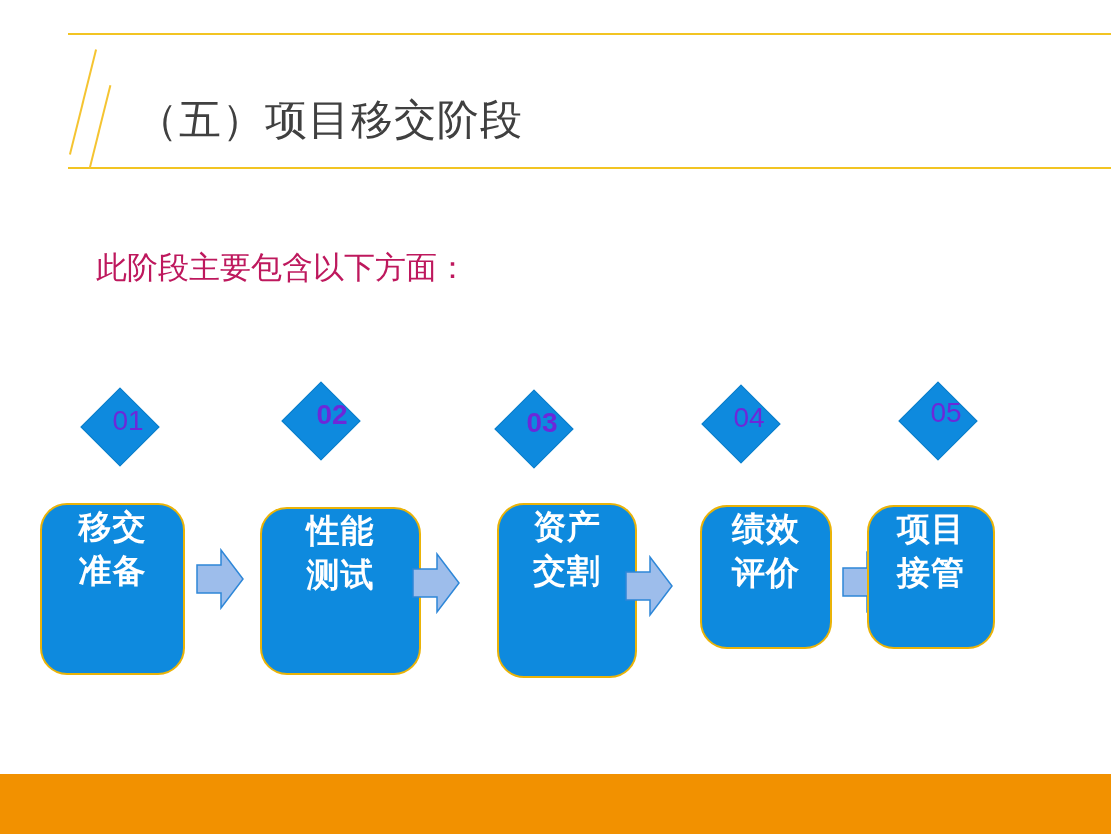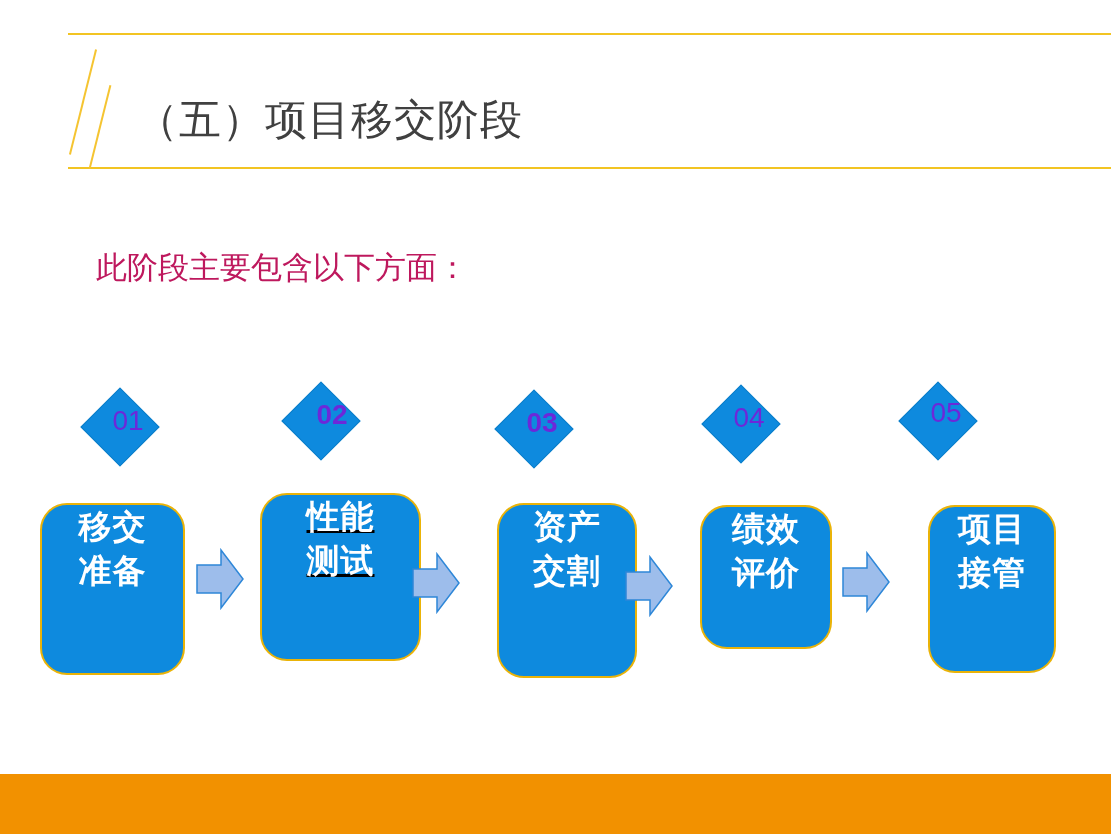--- a/index.html
+++ b/index.html
@@ -169,21 +169,21 @@
 
     <div class="arrow" style="left:196px; top:548px;">
       <svg viewBox="0 0 48 62" width="48" height="62">
         <polygon points="1,17 25,17 25,2 47,31 25,60 25,45 1,45" fill="#9dbdeb" stroke="#2e87d8" stroke-width="1.5"></polygon>
       </svg>
     </div>
 
     <div class="step">
       <div class="diamond" style="left:293px; top:393px;"></div>
       <div class="diamond-num" style="left:292px; top:401px;font-weight:bold;">02</div>
-      <div class="stage-box" style="left:260px; top:493px; width:161px; height:168px;text-decoration:underline;">
+      <div class="stage-box" style="left:260px; top:507px; width:161px; height:168px;">
         <span class="stage-label">性能
 测试</span>
       </div>
     </div>
 
     <div class="arrow" style="left:412px; top:552px;">
       <svg viewBox="0 0 48 62" width="48" height="62">
         <polygon points="1,17 25,17 25,2 47,31 25,60 25,45 1,45" fill="#9dbdeb" stroke="#2e87d8" stroke-width="1.5"></polygon>
       </svg>
     </div>
@@ -214,21 +214,21 @@
 
     <div class="arrow" style="left:842px; top:551px;">
       <svg viewBox="0 0 48 62" width="48" height="62">
         <polygon points="1,17 25,17 25,2 47,31 25,60 25,45 1,45" fill="#9dbdeb" stroke="#2e87d8" stroke-width="1.5"></polygon>
       </svg>
     </div>
 
     <div class="step">
       <div class="diamond" style="left:910px; top:393px;"></div>
       <div class="diamond-num" style="left:906px; top:399px;">05</div>
-      <div class="stage-box" style="left:928px; top:505px; width:128px; height:168px;">
+      <div class="stage-box" style="left:867px; top:505px; width:128px; height:144px;">
         <span class="stage-label">项目
 接管</span>
       </div>
     </div>
 
   </div>
 
   <div class="footer-bar"></div>
 
 </div>

